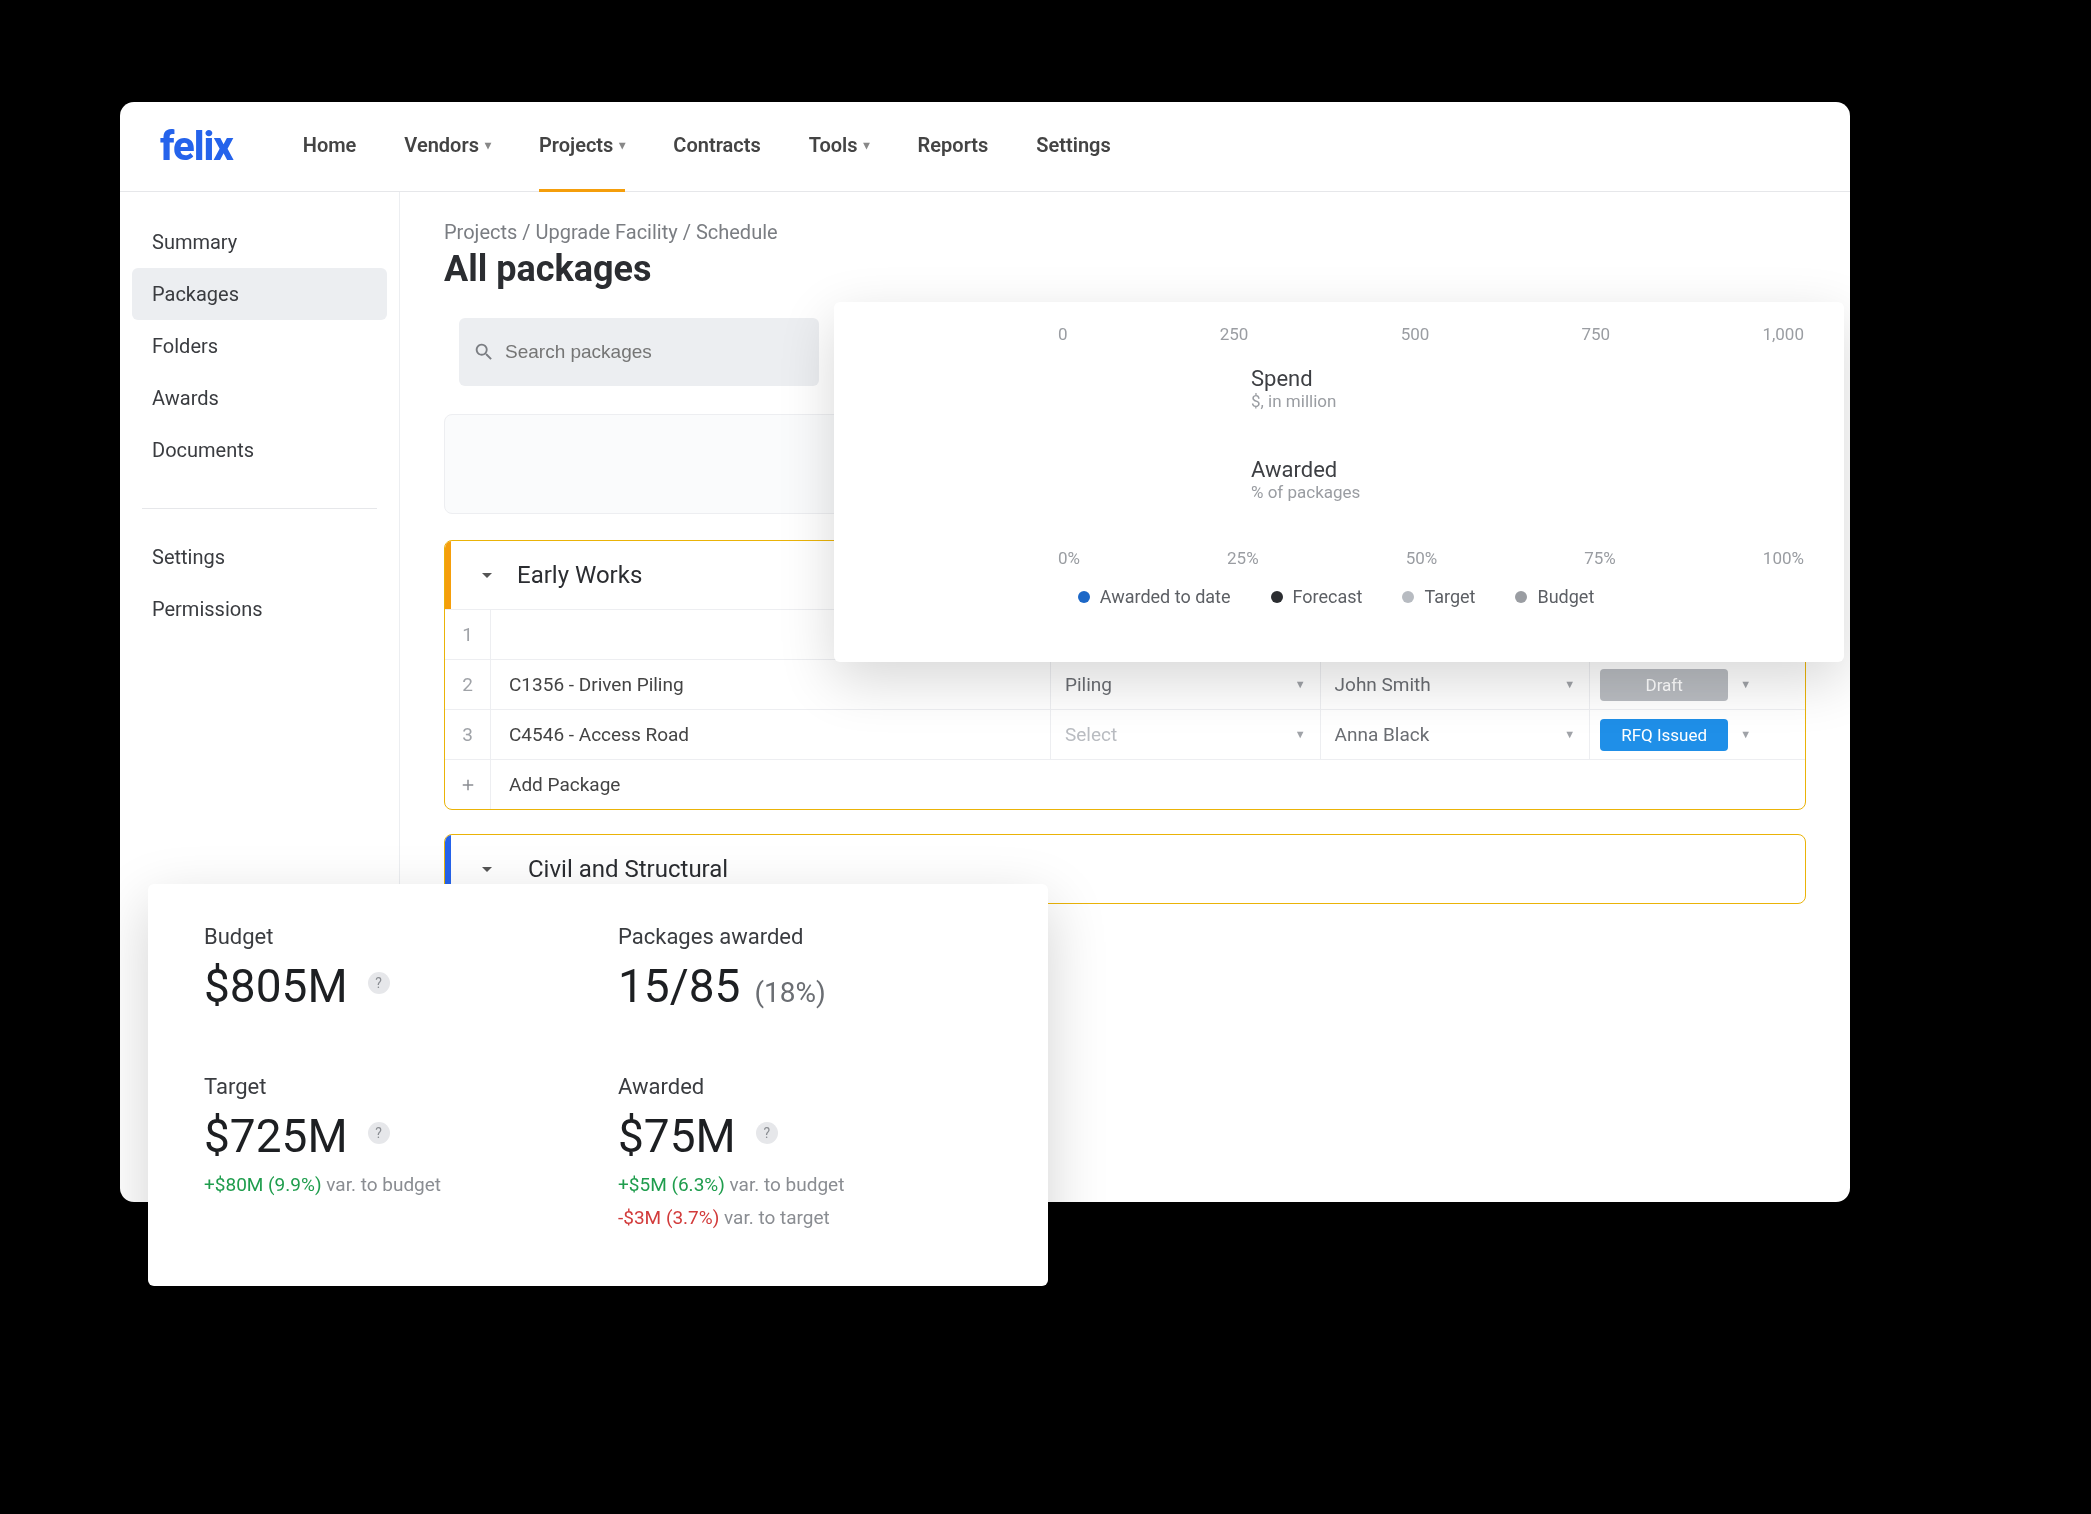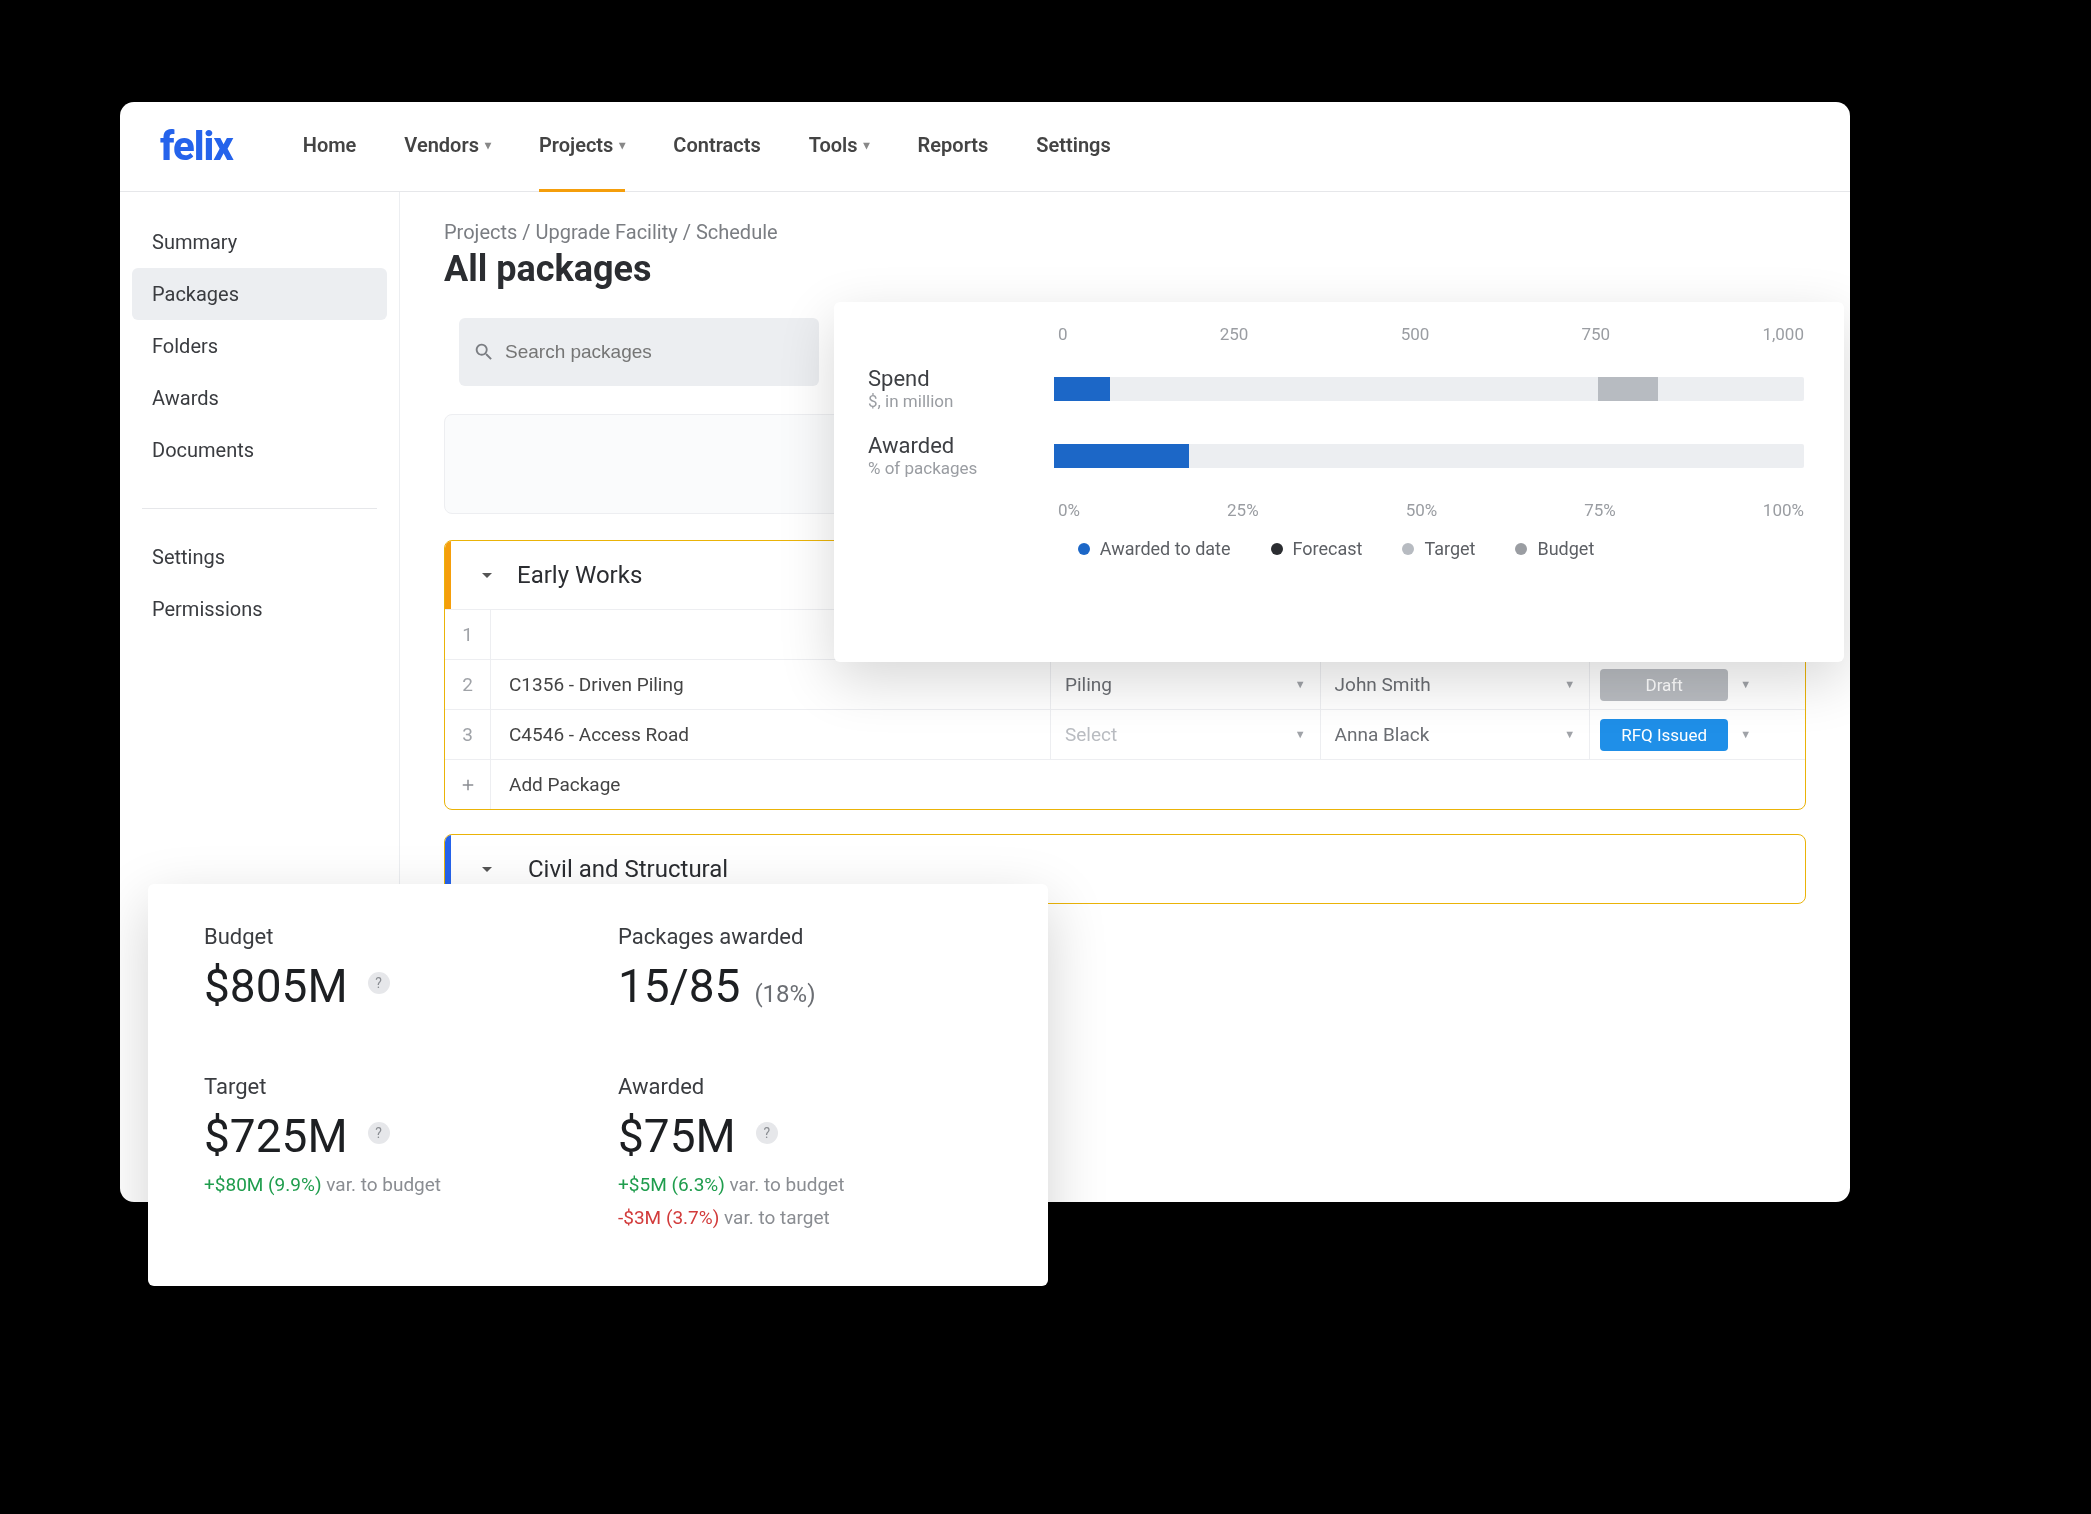--- a/index.html
+++ b/index.html
@@ -214,21 +214,21 @@
   padding: 22px 40px 16px 34px;
 }
 .chart-area { display: flex; flex-direction: column; gap: 22px; }
 .axis-top, .axis-bottom {
   display: flex;
   justify-content: space-between;
   font-size: 17px;
   color: #9a9da2;
   margin-left: 190px;
 }
-.chart-row { display: flex; align-items: center; gap: 16px; }
+.chart-row { display: flex; align-items: center; gap: 24px; flex-direction: column; }
 .chart-label { width: 170px; }
 .chart-label .cl-title { font-size: 22px; color: #3d3f43; }
 .chart-label .cl-sub { font-size: 17px; color: #9a9da2; }
 .bar-track {
   flex: 1;
   height: 24px;
   background: #eceef1;
   position: relative;
   border-radius: 2px;
 }
@@ -271,21 +271,21 @@
 }
 .stat-label { font-size: 22px; color: #3a3c40; margin-bottom: 10px; }
 .stat-value {
   font-size: 46px;
   font-weight: 400;
   color: #1d1f22;
   display: flex;
   align-items: baseline;
   gap: 14px;
 }
-.stat-value .pct { font-size: 24px; color: #6b6e73; }
+.stat-value .pct { font-size: 28px; color: #6b6e73; }
 .help {
   display: inline-flex;
   width: 22px; height: 22px;
   border-radius: 50%;
   background: #e6e7ea;
   color: #8a8d92;
   font-size: 14px;
   align-items: center;
   justify-content: center;
   margin-left: 6px;

